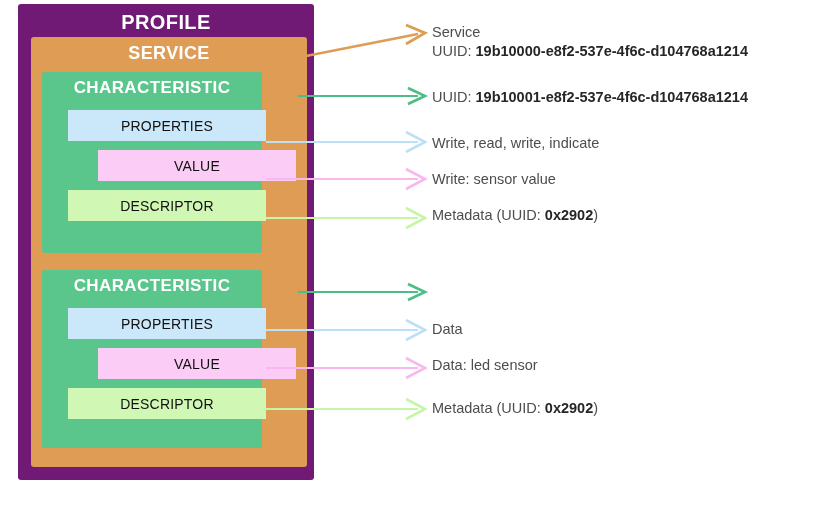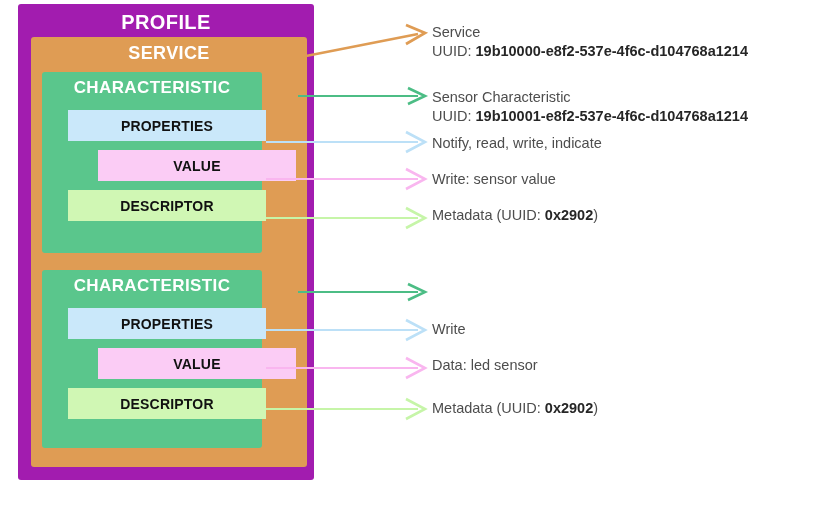--- a/index.html
+++ b/index.html
@@ -10,21 +10,21 @@
     position:relative;
     overflow:hidden;
   }
   #stage{position:absolute;left:0;top:0;width:828px;height:509px;}
 
   
   .box{position:absolute;box-sizing:border-box;border-radius:3px;}
 
   .profile{
     left:18px;top:4px;width:296px;height:476px;
-    background:#a21caf;
+    background:#701a75;
     padding-left:40px;
   }
   .service{
     left:31px;top:37px;width:276px;height:430px;
     background:#df9c54;
   }
   .charbox{
     left:42px;top:72px;width:220px;height:181px;
     background:#5ac68c;
   }
@@ -40,21 +40,21 @@
   }
   .profile > .bandtitle{top:7px;font-size:20px;}
   .service > .bandtitle{top:6px;font-size:18px;}
   .charbox > .bandtitle{top:6px;font-size:17px;}
 
   
   .attr{
     position:absolute;
     left:26px;width:198px;height:31px;
     display:flex;align-items:center;justify-content:center;
-    font-size:14px;font-weight:700;color:#111111;
+    font-size:14px;font-weight:400;color:#111111;
     letter-spacing:.2px;
     box-sizing:border-box;
   }
   .attr.properties{background:#cae8fa;}
   .attr.value{background:#fbccf5;margin-left:30px;}
   .attr.descriptor{background:#d0f7b4;}
 
   .r1{top:38px;}
   .r2{top:78px;}
   .r3{top:118px;}
@@ -159,30 +159,29 @@
       <polyline points="406,399 425,409 406,419" fill="none" stroke="#c6f5a8" stroke-width="2.6"></polyline>
     </g>
   </svg>
 
   <div class="note n-service">
     <span class="ttl">Service</span>
     <span class="sub"><span>UUID: </span><b>19b10000-e8f2-537e-4f6c-d104768a1214</b></span>
   </div>
 
   <div class="note n-sensor">
-    <span class="ttl">Sensor Characteristic</span>
     <span class="sub"><span>UUID: </span><b>19b10001-e8f2-537e-4f6c-d104768a1214</b></span>
   </div>
 
-  <div class="note n-props1">Notify, read, write, indicate</div>
+  <div class="note n-props1">Write, read, write, indicate</div>
 
   <div class="note n-value1">Write: sensor value</div>
 
   <div class="note n-desc1"><span>Metadata (UUID: </span><b>0x2902</b><span>)</span></div>
 
 
-  <div class="note n-props2">Write</div>
+  <div class="note n-props2">Data</div>
 
   <div class="note n-value2">Data: led sensor</div>
 
   <div class="note n-desc2"><span>Metadata (UUID: </span><b>0x2902</b><span>)</span></div>
 
 </div>
 
 </body></html>

